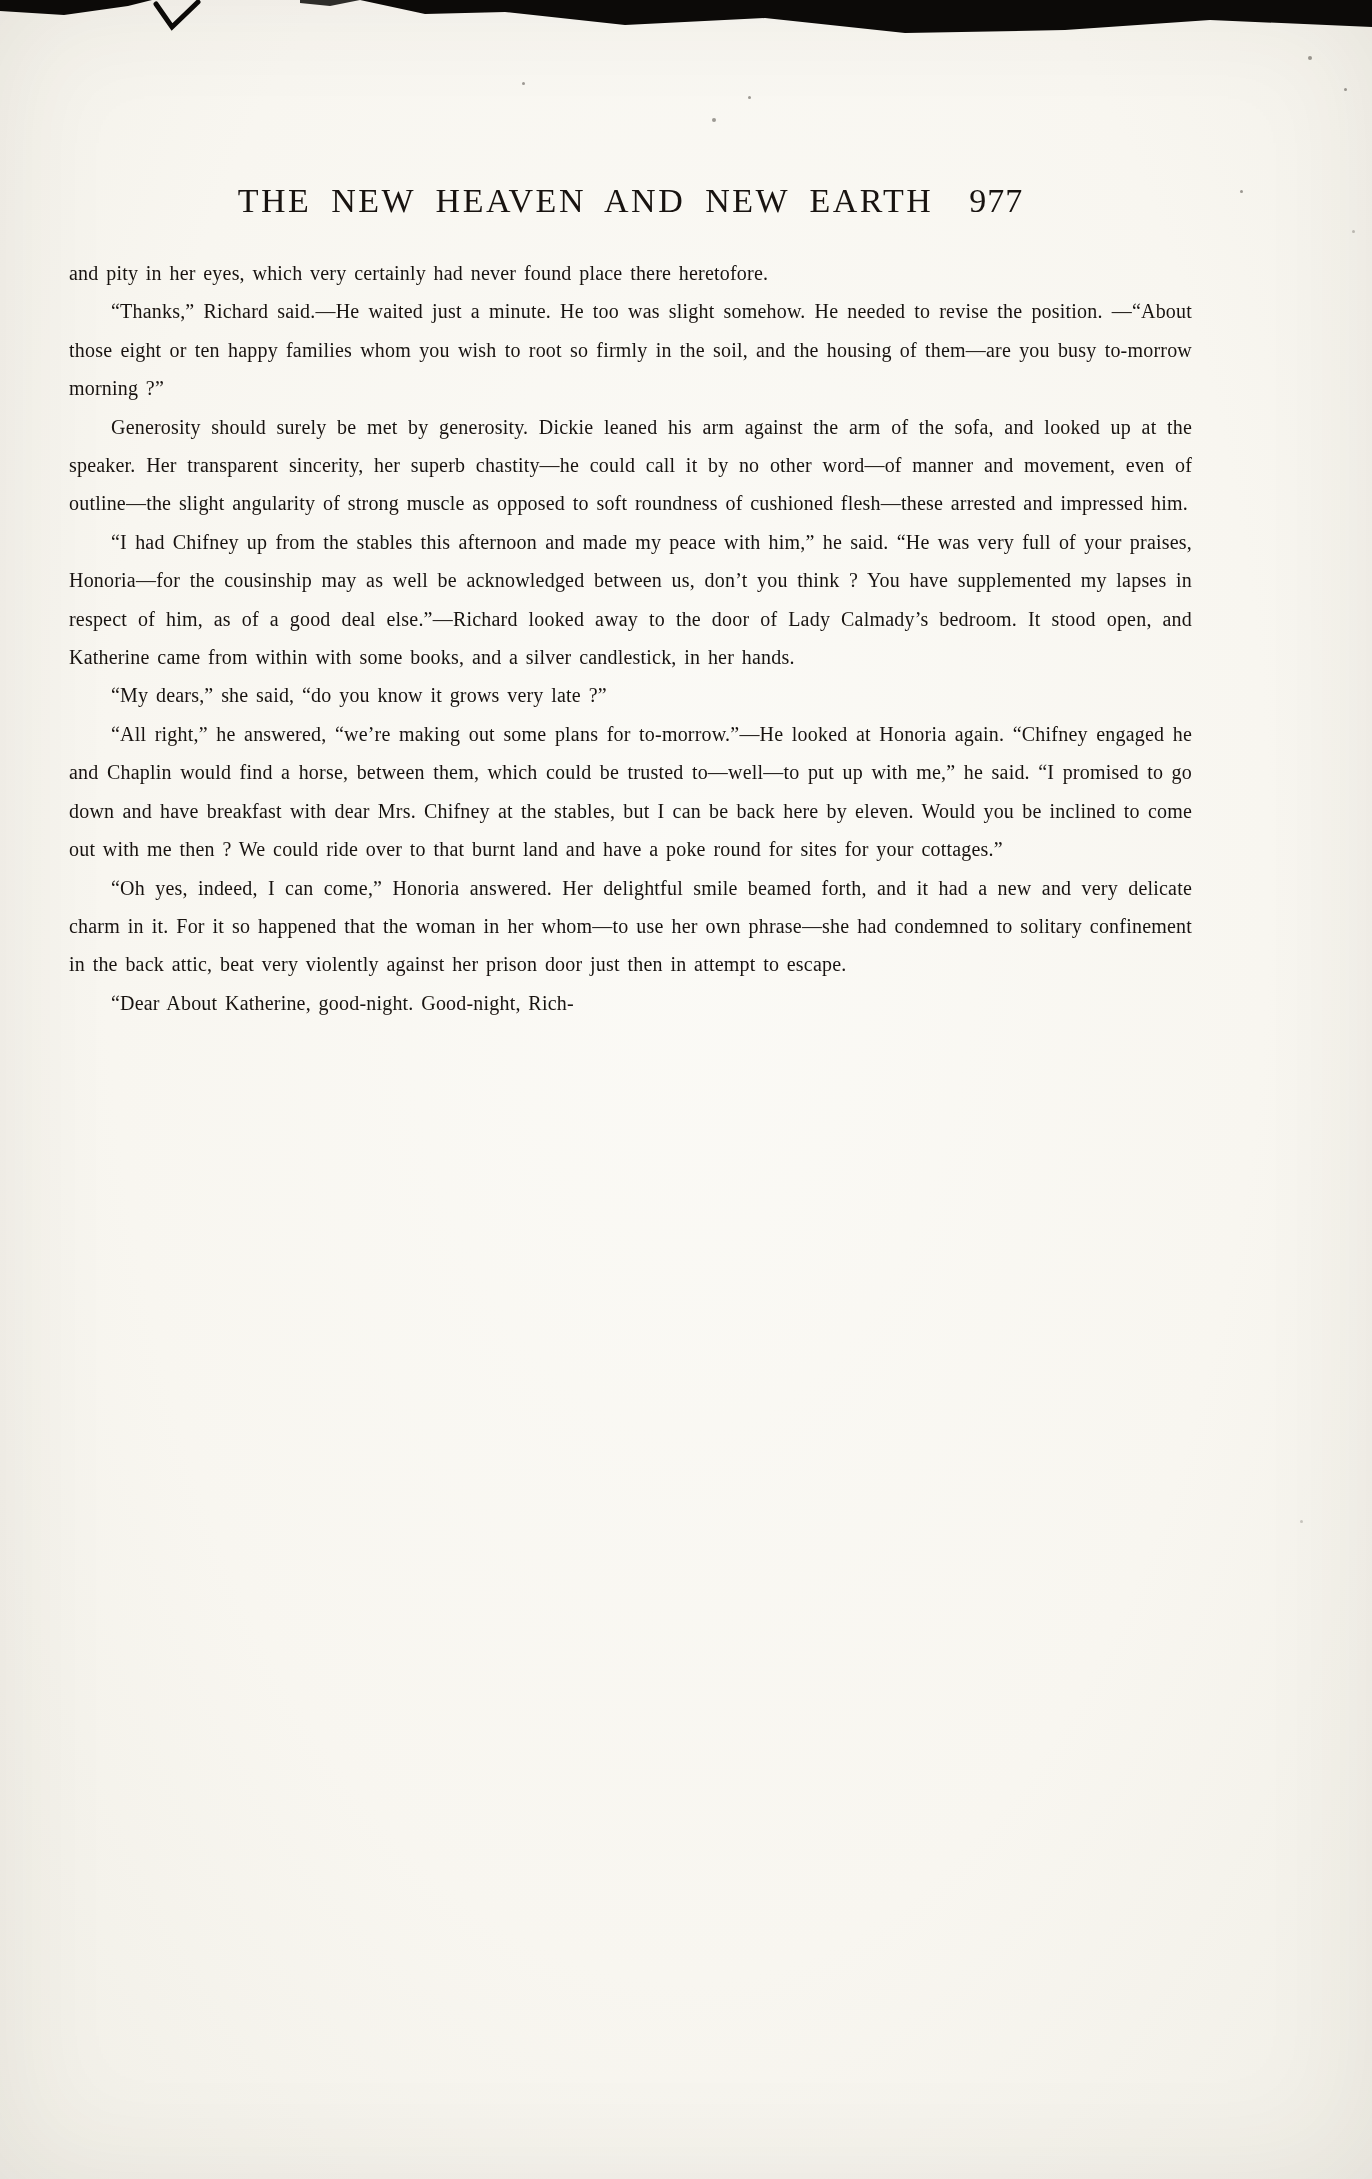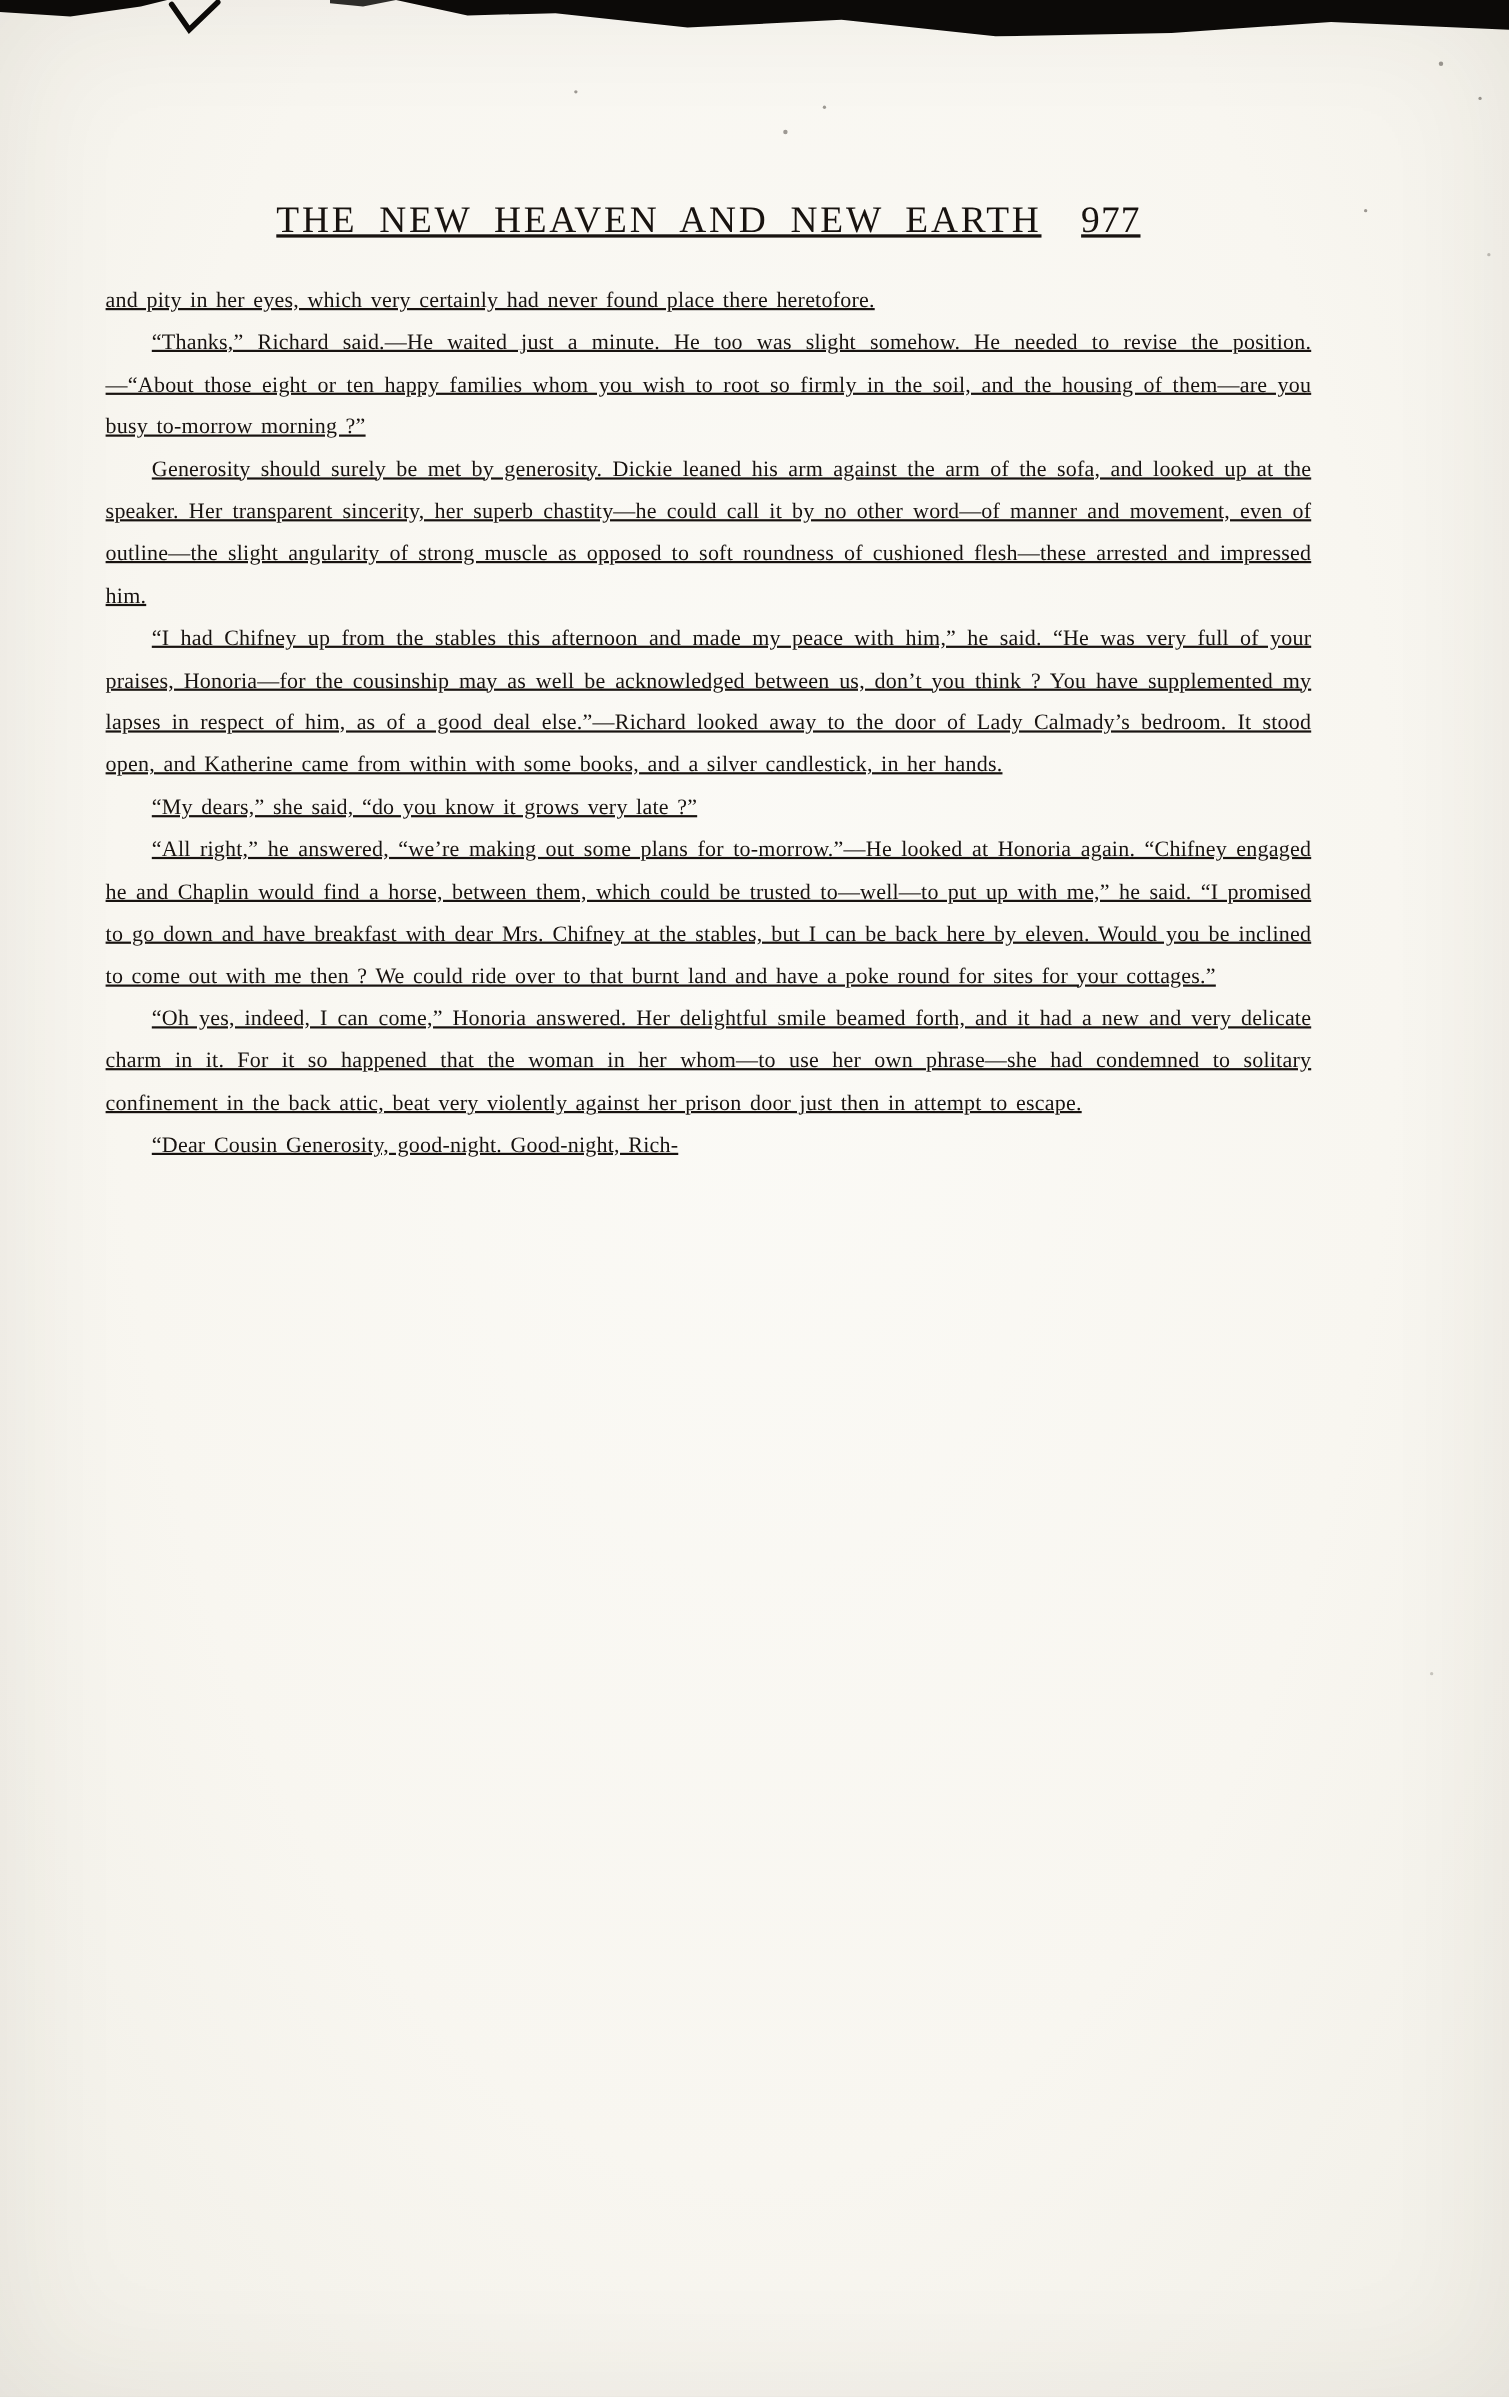--- a/index.html
+++ b/index.html
@@ -13,22 +13,21 @@
     width: 1372px;
     height: 2179px;
     margin: 0 auto;
     background: radial-gradient(ellipse at 50% 40%, #fbfaf6 0%, #f8f6f0 60%, #f1efe7 100%);
     overflow: hidden;
     font-family: "Liberation Serif", "DejaVu Serif", serif;
     color: #181310;
     box-shadow: inset 0 0 120px rgba(60,50,40,0.08);
   }
   .content {
-    padding: 182px 180px 0 96px;
-    text-decoration: underline;
+    padding: 182px 180px 0 69px;
   }
   .running-head {
     display: flex;
     justify-content: center;
     align-items: baseline;
     gap: 36px;
     font-size: 34px;
     letter-spacing: 2.5px;
     word-spacing: 9px;
     margin-bottom: 34px;
@@ -102,17 +101,17 @@
     </div>
 
     <div class="body-text">
       <p class="noindent">and pity in her eyes, which very certainly had never found place there heretofore.</p>
       <p>“Thanks,” Richard said.—He waited just a minute.  He too was slight somehow.  He needed to revise the position. —“About those eight or ten happy families whom you wish to root so firmly in the soil, and the housing of them—are you busy to-morrow morning ?”</p>
       <p>Generosity should surely be met by generosity.  Dickie leaned his arm against the arm of the sofa, and looked up at the speaker.  Her transparent sincerity, her superb chastity—he could call it by no other word—of manner and movement, even of outline—the slight angularity of strong muscle as opposed to soft roundness of cushioned flesh—these arrested and impressed him.</p>
       <p>“I had Chifney up from the stables this afternoon and made my peace with him,” he said.  “He was very full of your praises, Honoria—for the cousinship may as well be acknowledged between us, don’t you think ?  You have supplemented my lapses in respect of him, as of a good deal else.”—Richard looked away to the door of Lady Calmady’s bedroom.  It stood open, and Katherine came from within with some books, and a silver candlestick, in her hands.</p>
       <p>“My dears,” she said, “do you know it grows very late ?”</p>
       <p>“All right,” he answered, “we’re making out some plans for to-morrow.”—He looked at Honoria again.  “Chifney engaged he and Chaplin would find a horse, between them, which could be trusted to—well—to put up with me,” he said.  “I promised to go down and have breakfast with dear Mrs. Chifney at the stables, but I can be back here by eleven. Would you be inclined to come out with me then ?  We could ride over to that burnt land and have a poke round for sites for your cottages.”</p>
       <p>“Oh yes, indeed, I can come,” Honoria answered.  Her delightful smile beamed forth, and it had a new and very delicate charm in it.  For it so happened that the woman in her whom—to use her own phrase—she had condemned to solitary confinement in the back attic, beat very violently against her prison door just then in attempt to escape.</p>
-      <p>“Dear Cousin Generosity, good-night.  Good-night, Rich-</p>
+      <p>“Dear About Katherine, good-night.  Good-night, Rich-</p>
     </div>
 
   </div>
 </div>
 
 </body></html>

